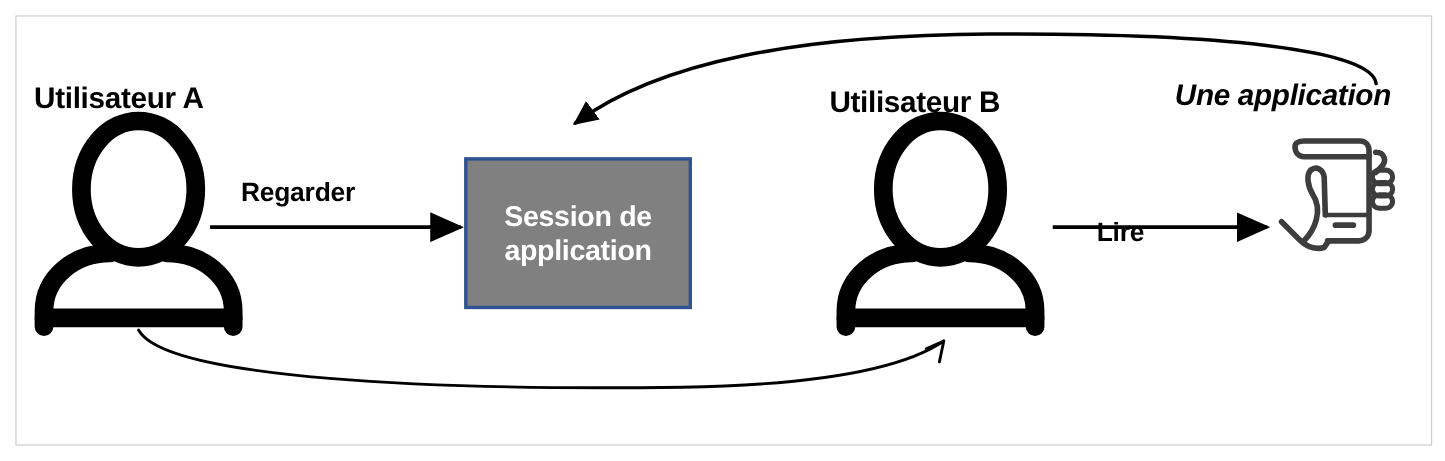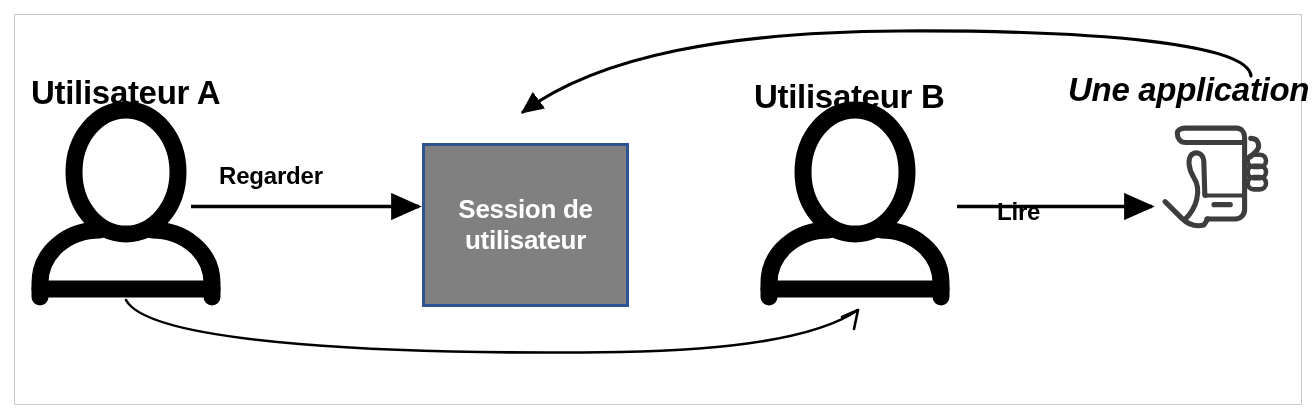--- a/index.html
+++ b/index.html
@@ -29,21 +29,21 @@
   }
   .label {
     position: absolute;
     font-family: "Liberation Sans", sans-serif;
     font-weight: bold;
     color: #000000;
     white-space: nowrap;
     line-height: 1;
   }
   .label-actor {
-    font-size: 33px;
+    font-size: 27px;
     letter-spacing: -0.3px;
   }
   .label-edge {
     font-size: 24px;
     letter-spacing: -0.2px;
   }
   .label-bottom {
     font-size: 25px;
     letter-spacing: -0.2px;
   }
@@ -140,20 +140,20 @@
 
   <div class="label label-actor" style="left:754px; top:80px;">Utilisateur B</div>
 
   <div class="label label-actor" style="left:1068px; top:73px;font-style:italic;">Une application</div>
 
   <div class="label label-edge" style="left:219px; top:164px;">Regarder</div>
 
   <div class="label label-edge" style="left:997px; top:168px;margin-top:32px;">Lire</div>
 
 
-  <div class="box-node" style="left:422px; top:143px; width:207px; height:164px;">
+  <div class="box-node" style="left:422px; top:143px; width:207px; height:138px;">
     <div class="box-node-text">
       <div>Session de</div>
-      <div>utilisateur</div>
+      <div>application</div>
     </div>
   </div>
 
 </div>
 
 </body></html>

